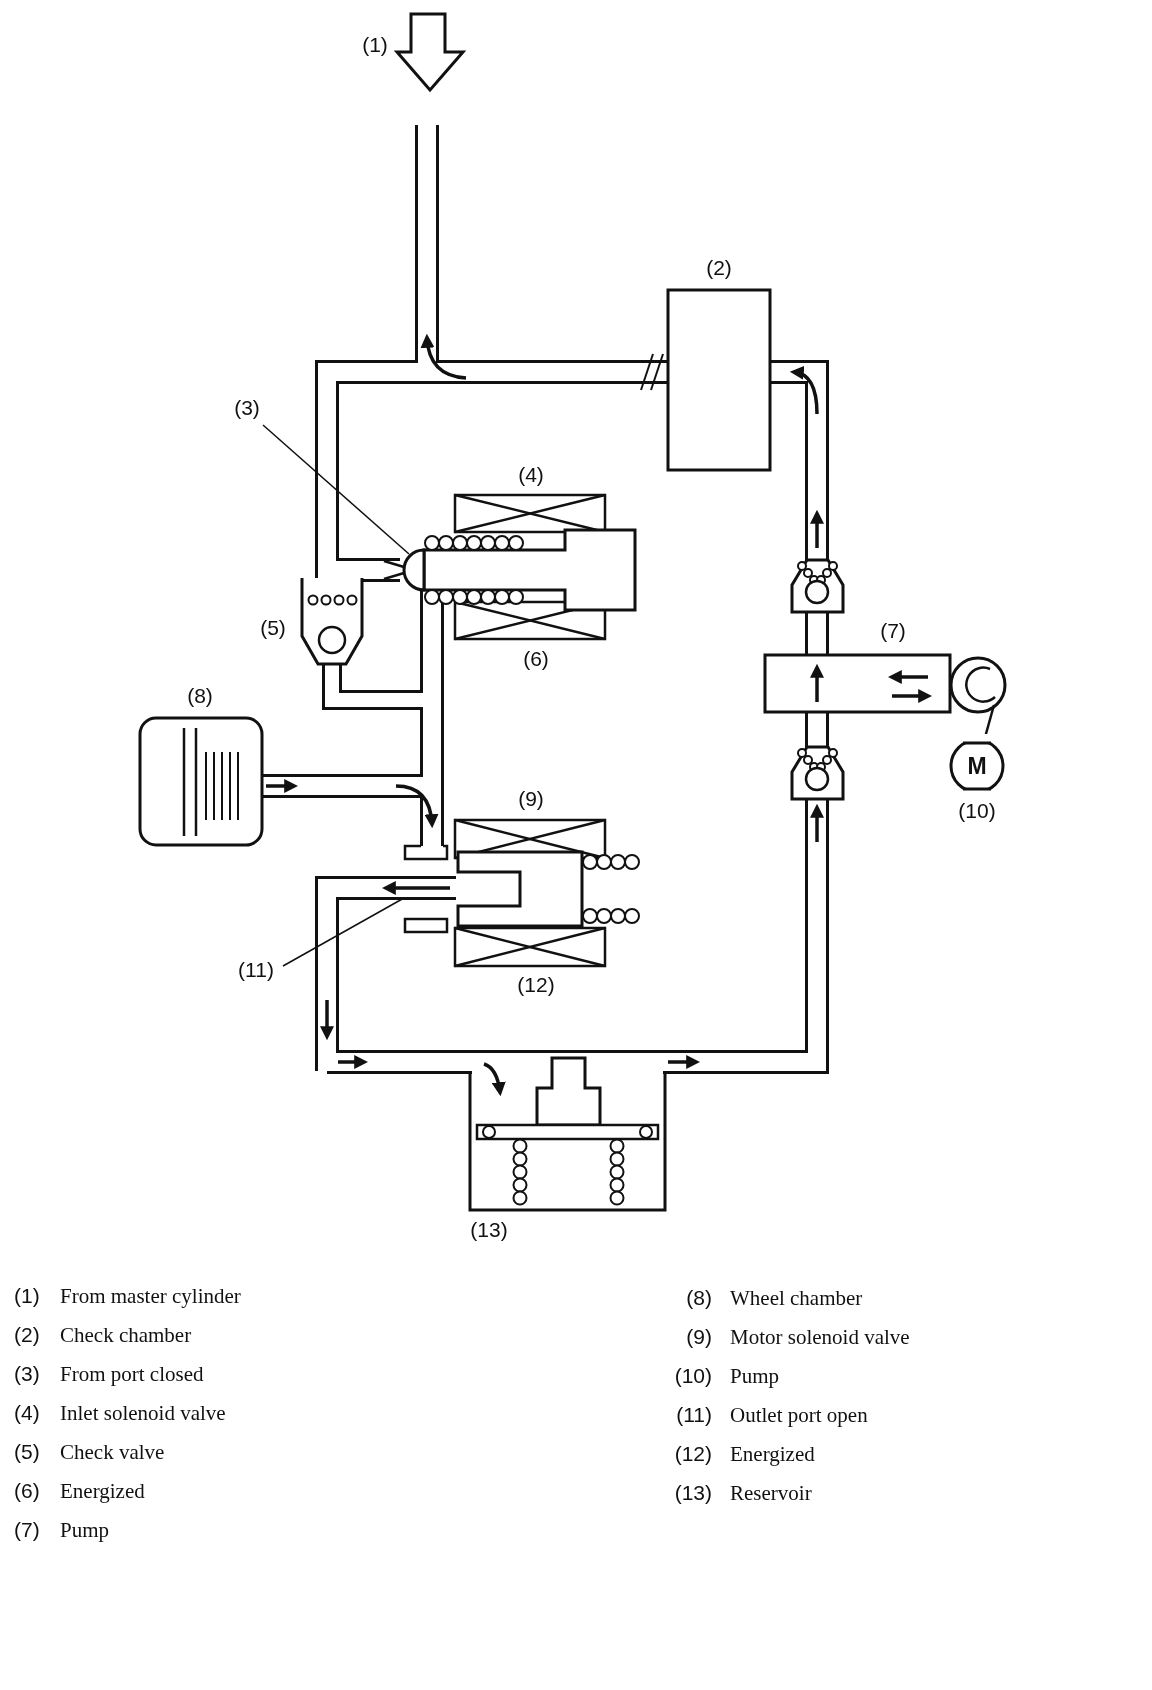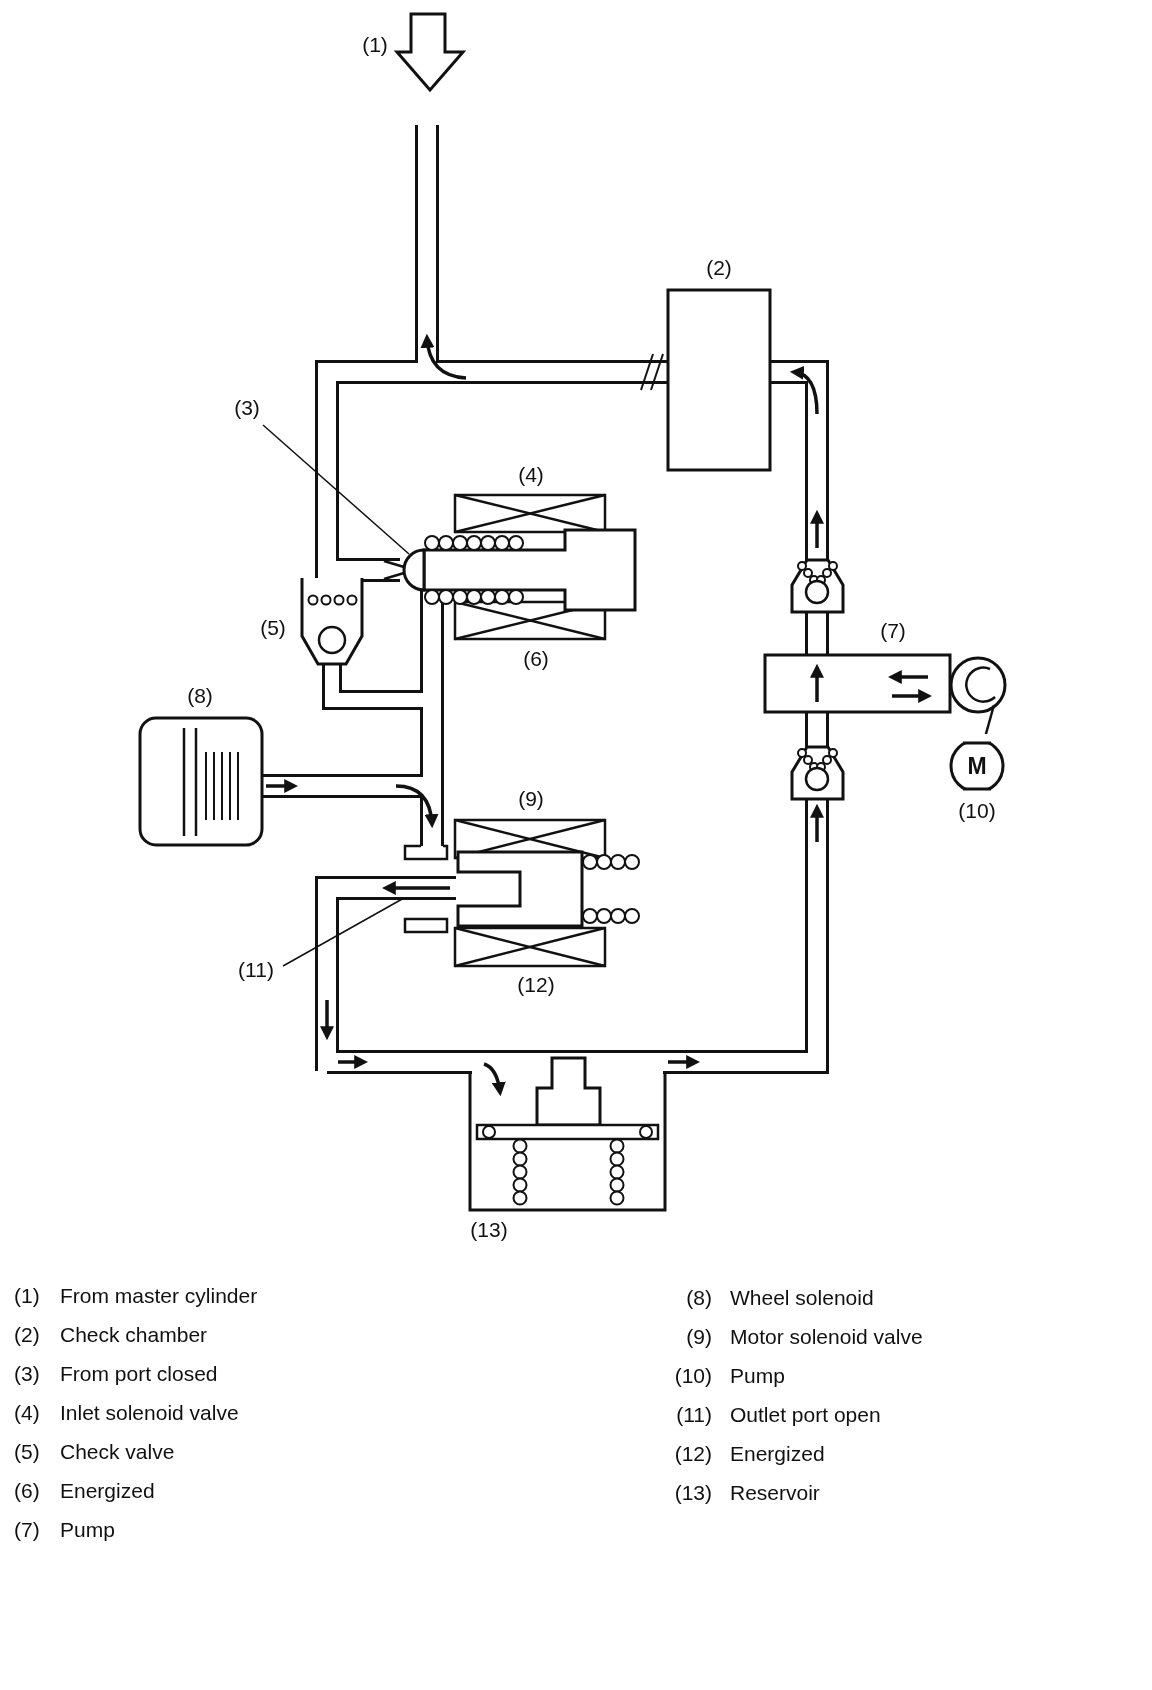--- a/index.html
+++ b/index.html
@@ -9,21 +9,21 @@
   }
   svg text{font-family:"Liberation Sans",sans-serif;fill:#111;}
   .diagram-wrap{position:absolute;top:0;left:0;}
   .legend{position:absolute;top:1284px;left:0;width:1152px;}
   .col{position:absolute;top:0;}
   .col-left{left:14px;}
   .col-right{left:668px;top:2px;}
   .lrow{display:flex;align-items:baseline;margin-bottom:15px;font-size:21px;line-height:24px;}
   .col-left .lnum{width:46px;text-align:left;flex:none;}
   .col-right .lnum{width:44px;text-align:right;margin-right:18px;flex:none;}
-  .ltext{white-space:nowrap;}
+  .ltext{white-space:nowrap;font-family:Liberation Serif, serif;}
 </style>
 </head>
 <body>
 
 <div class="diagram-wrap">
 <svg width="1152" height="1260" viewBox="0 0 1152 1260">
   <defs>
     <marker id="ah" viewBox="0 0 10 10" refX="7" refY="5" markerWidth="4" markerHeight="4" orient="auto-start-reverse" markerUnits="strokeWidth">
       <path d="M0,0 L10,5 L0,10 Z" fill="#111"></path>
     </marker>
@@ -290,21 +290,21 @@
       <span class="ltext">Energized</span>
     </div>
     <div class="lrow">
       <span class="lnum">(7)</span>
       <span class="ltext">Pump</span>
     </div>
   </div>
   <div class="col col-right">
     <div class="lrow">
       <span class="lnum">(8)</span>
-      <span class="ltext">Wheel solenoid</span>
+      <span class="ltext">Wheel chamber</span>
     </div>
     <div class="lrow">
       <span class="lnum">(9)</span>
       <span class="ltext">Motor solenoid valve</span>
     </div>
     <div class="lrow">
       <span class="lnum">(10)</span>
       <span class="ltext">Pump</span>
     </div>
     <div class="lrow">

